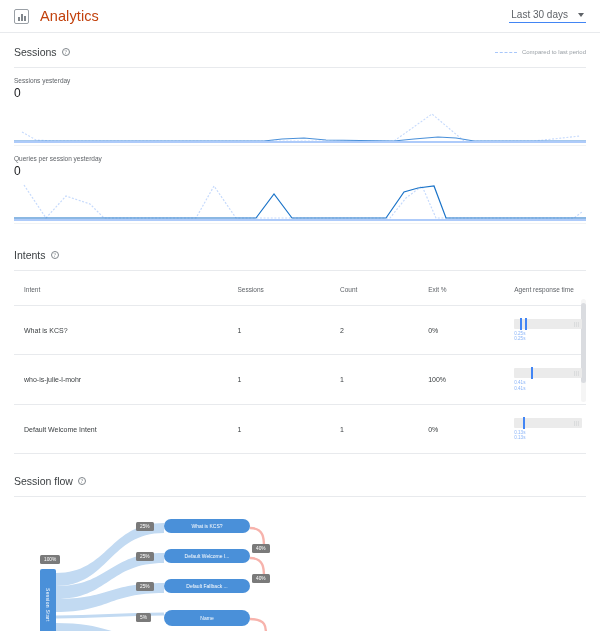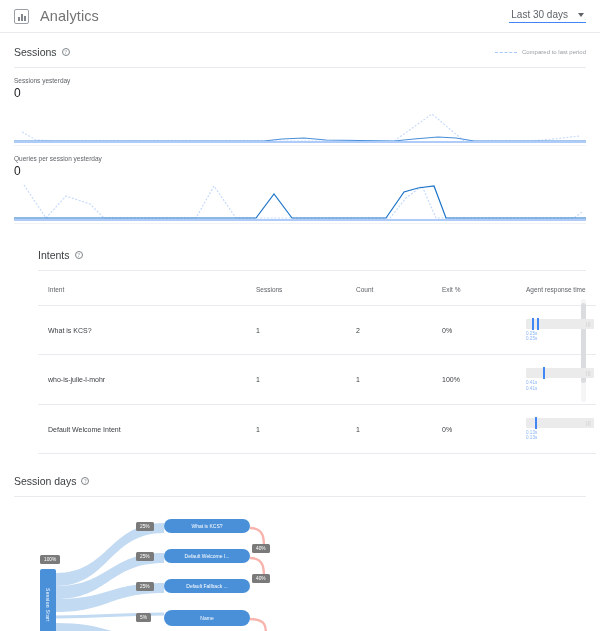--- a/index.html
+++ b/index.html
@@ -32,21 +32,21 @@
     padding-bottom: 2px;
     flex: none;
   }
   .app-icon i { display:block; width: 2px; background: #80868b; }
   .app-icon i:nth-child(1){ height: 4px; }
   .app-icon i:nth-child(2){ height: 7px; }
   .app-icon i:nth-child(3){ height: 5px; }
   .page-title {
     font-size: 14.5px;
     margin-left: 11px;
-    color: #737373;
+    color: #c2410c;
     letter-spacing: .1px;
     text-align: center;
   }
   .spacer { flex: 1; }
   .date-select {
     display: flex; align-items: center; gap: 10px;
     border-bottom: 1.5px solid #4285f4;
     padding: 0 2px 2px 2px;
     cursor: pointer;
   }
@@ -229,21 +229,21 @@
     <div class="chart">
       <svg viewBox="0 0 572 44" preserveAspectRatio="none">
         <polyline points="10,5 32,38 52,16 76,24 90,38 182,38 200,6 222,38 256,38 376,38 392,18 408,6 422,38 560,38 568,32" fill="none" stroke="#c6dafc" stroke-width="1.2" stroke-dasharray="2,1.6"></polyline>
         <polyline points="0,38 242,38 260,14 278,38 372,38 390,12 404,8 420,6 432,38 572,38" fill="none" stroke="#1a73c8" stroke-width="1.2"></polyline>
       </svg>
       <div class="chart-baseline"></div>
       <div class="chart-underline"></div>
     </div>
   </div>
 
-  <div class="section" style="margin-top:12px;margin-left:24px;">
+  <div class="section" style="margin-top:12px;">
     <div class="section-head">
       <span class="section-title">Intents</span>
       <span class="help-icon">?</span>
     </div>
     <div class="rule"></div>
 
     <div class="table-wrap">
       <div class="tbl-scrolltrack"></div>
       <div class="tbl-scrollbar"></div>
       <table class="tbl">
@@ -306,21 +306,21 @@
               </div>
             </td>
           </tr>
         </tbody>
       </table>
     </div>
   </div>
 
   <div class="section" style="margin-top:8px;">
     <div class="section-head">
-      <span class="section-title">Session days</span>
+      <span class="section-title">Session flow</span>
       <span class="help-icon">?</span>
     </div>
     <div class="rule"></div>
 
     <div class="flow">
       <svg width="572" height="200">
         <g fill="#c2daf2">
           <path d="M42,66 C95,66 95,16 150,16 L150,26 C95,26 95,79 42,79 Z"></path>
           <path d="M42,79 C95,79 95,46 150,46 L150,56 C95,56 95,92 42,92 Z"></path>
           <path d="M42,92 C95,92 95,76 150,76 L150,86 C95,86 95,105 42,105 Z"></path>

